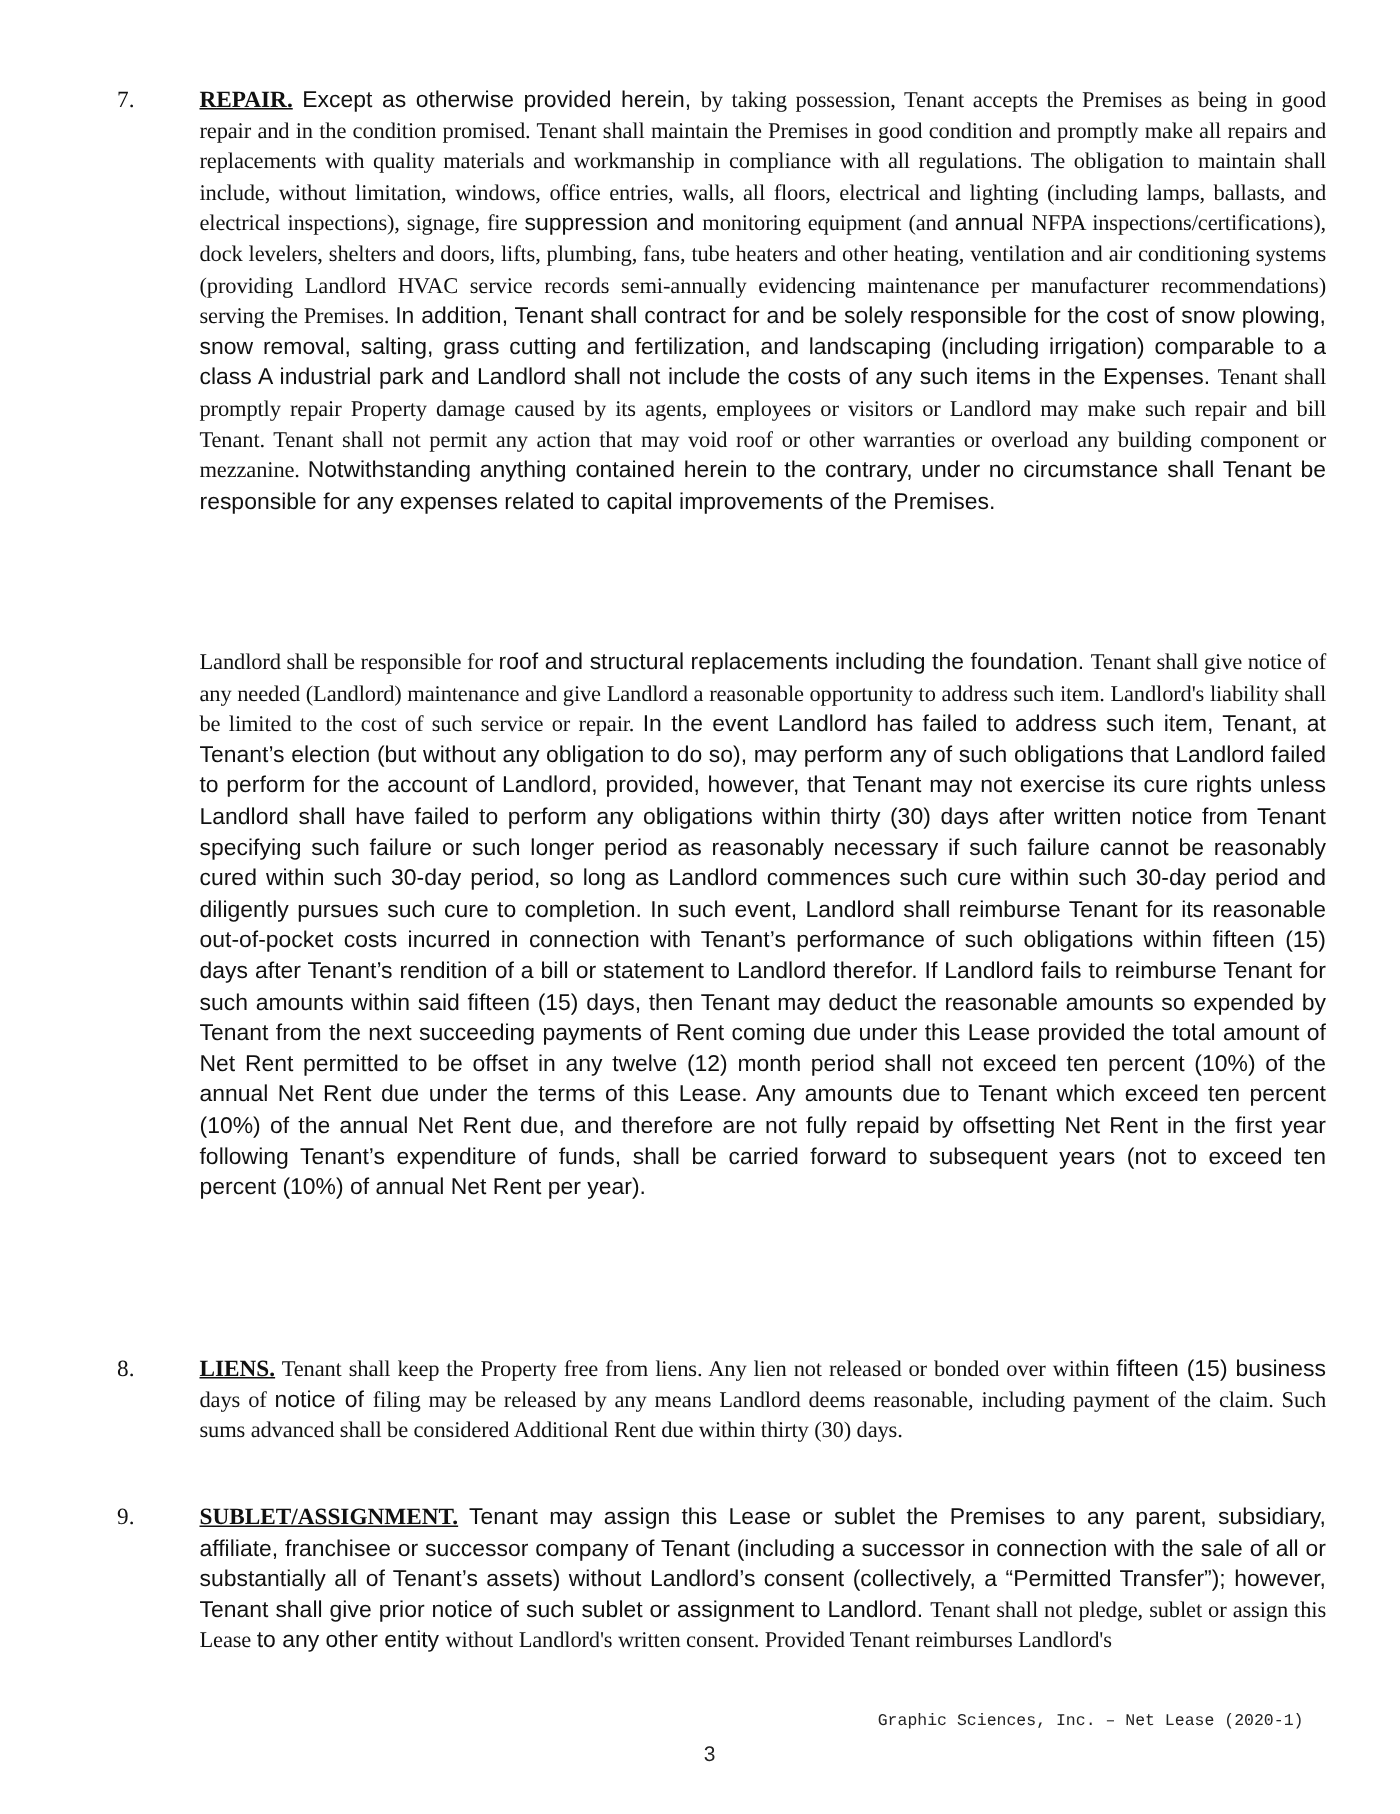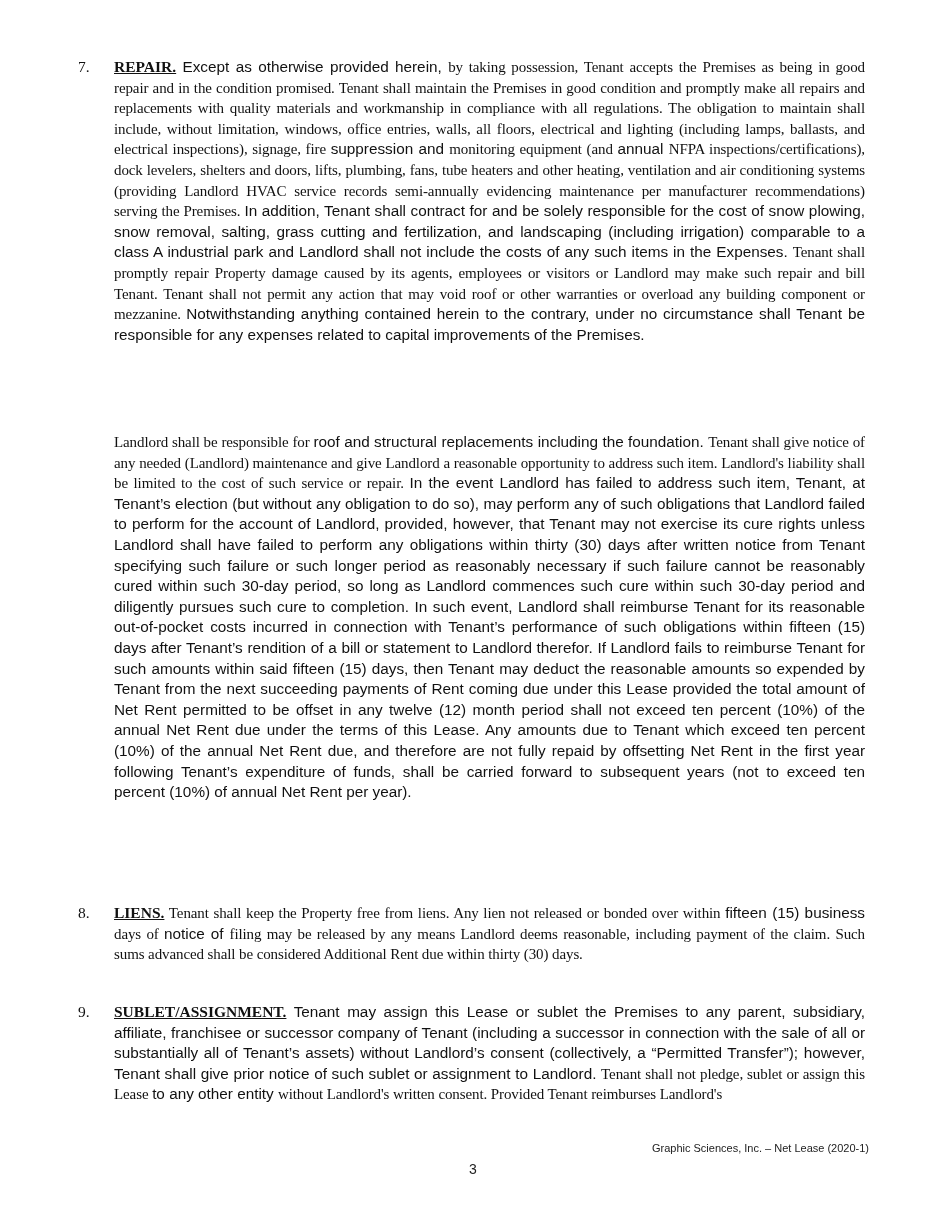--- a/index.html
+++ b/index.html
@@ -30,21 +30,21 @@
     .num {
       position: absolute;
       left: 0;
       top: 0;
       font-family: "Liberation Serif", serif;
       font-size: 15.5px;
       line-height: 20.6px;
     }
     .body {
       position: absolute;
-      left: 36px;
+      left: 55px;
       width: 751px;
       text-align: justify;
       line-height: 20.6px;
     }
     .serif {
       font-family: "Liberation Serif", serif;
       font-size: 15px;
       letter-spacing: -0.1px;
     }
     .sans {
@@ -59,21 +59,21 @@
       font-size: 15.5px;
     }
     #s7 { top: 57px; }
     #s7p2 { top: 432px; }
     #s8 { top: 903px; }
     #s9 { top: 1002px; }
     .footer-company {
       position: absolute;
       right: 64px;
       top: 1142px;
-      font-family: Liberation Sans, sans-serif;
+      font-family: Liberation Mono, monospace;
       font-size: 11px;
       color: #222;
       text-align: center;
     }
     .page-number {
       position: absolute;
       left: 0;
       width: 946px;
       top: 1161px;
       text-align: center;

